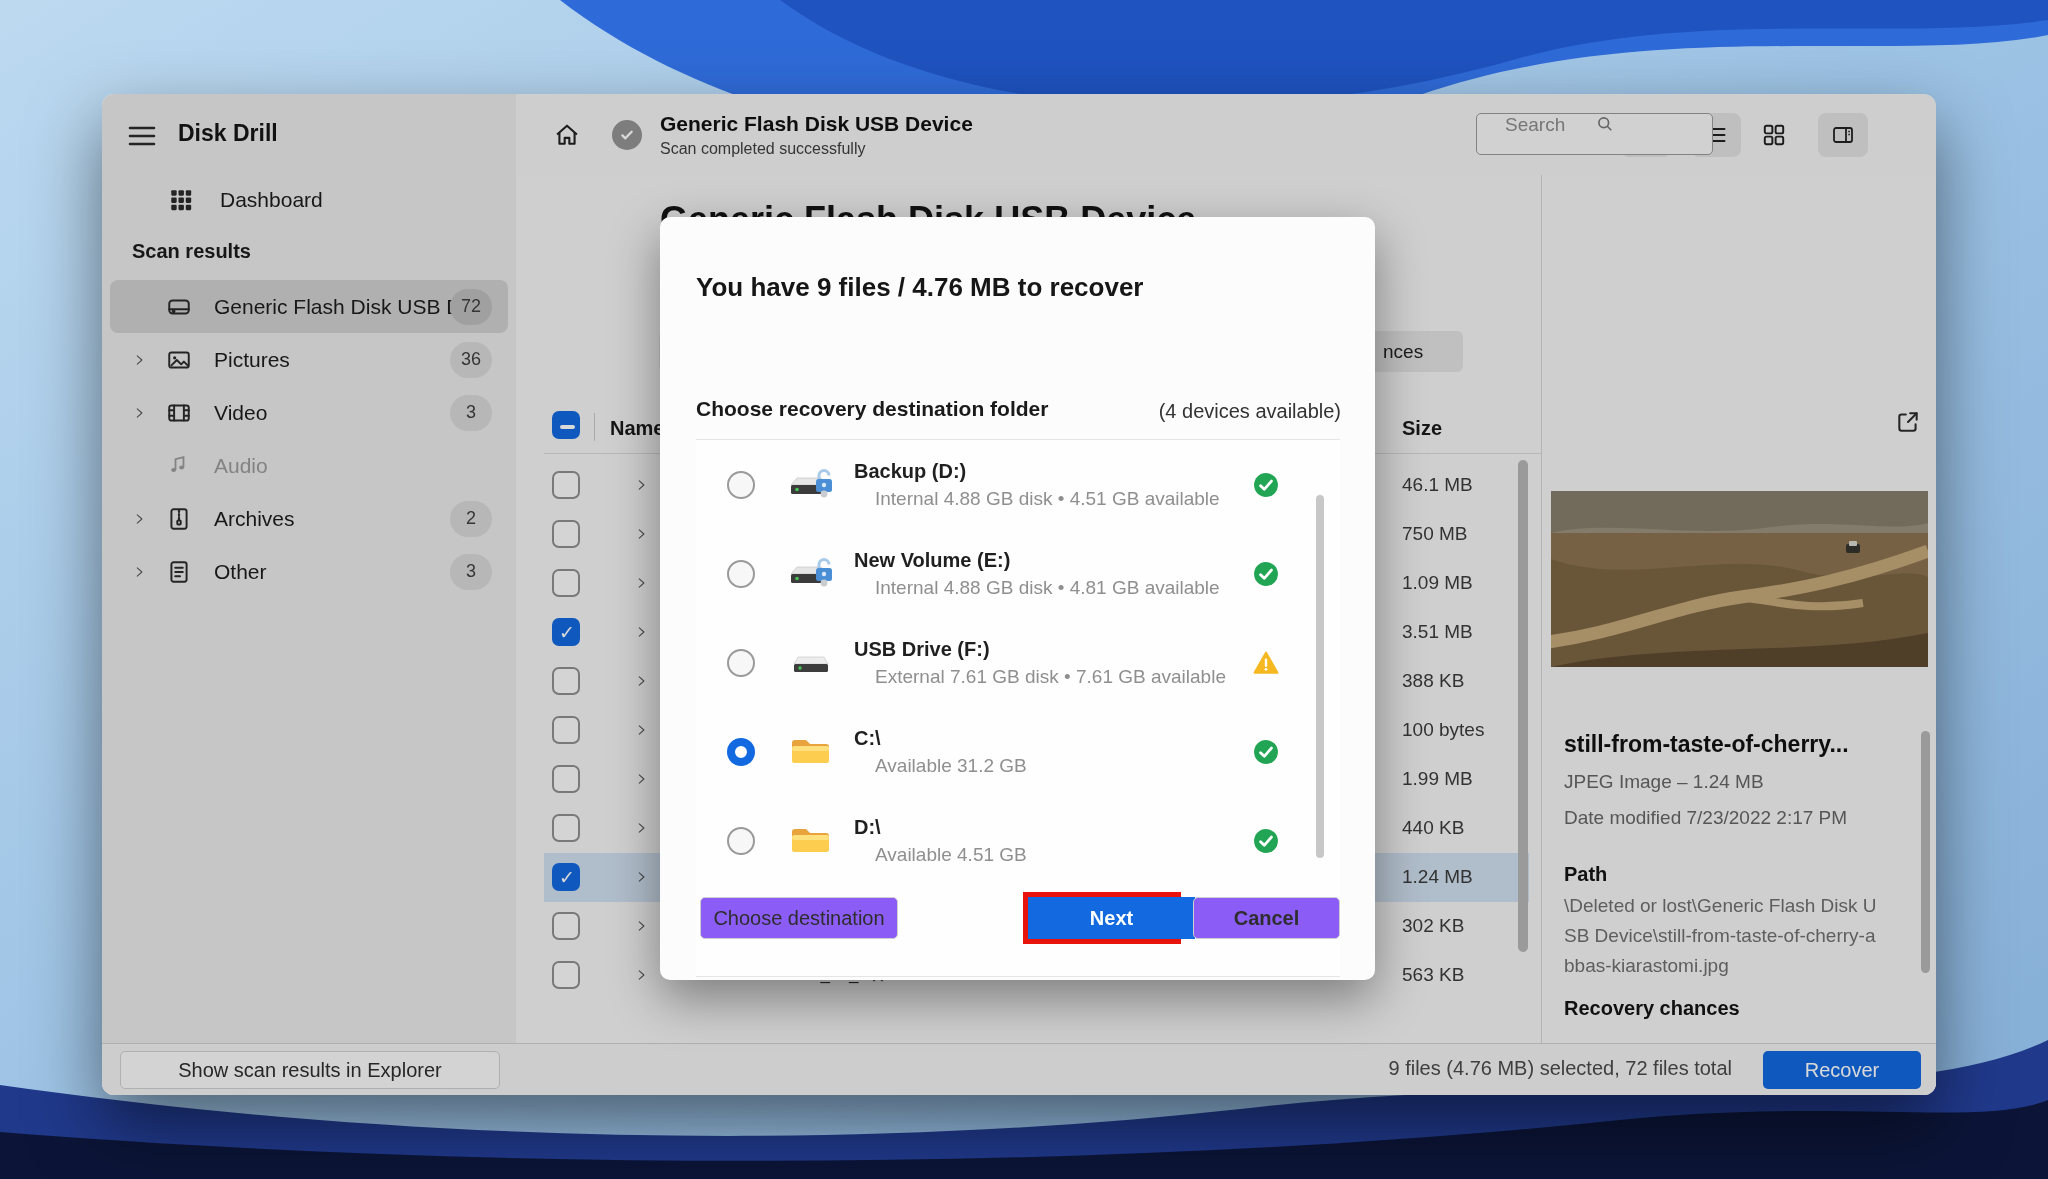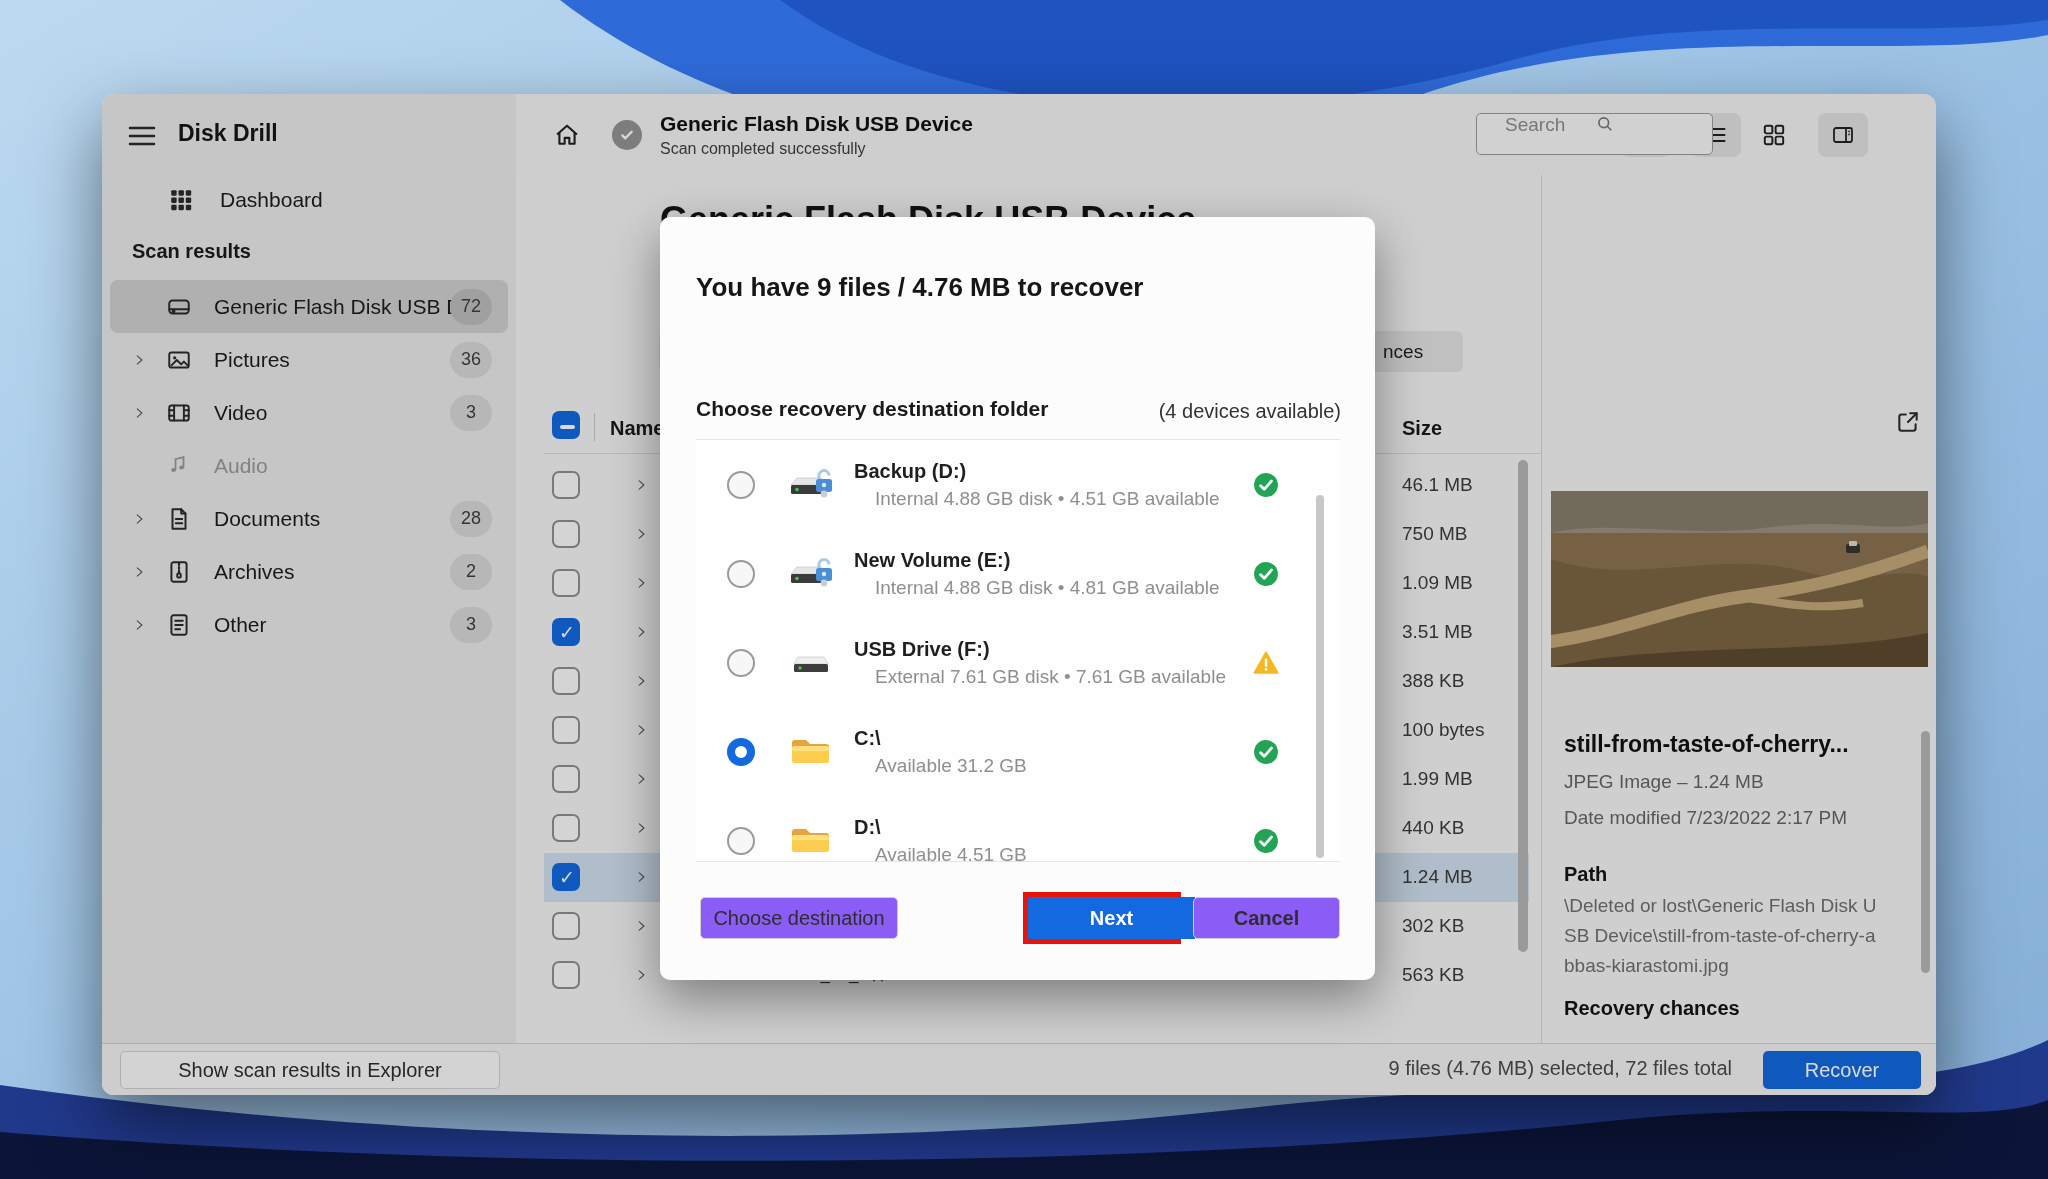--- a/index.html
+++ b/index.html
@@ -94,21 +94,21 @@
   .recover-btn { position:absolute; left:1661px; top:7px; width:158px; height:38px; background:#1269e0; border:none;
     border-radius:5px; color:#fff; font-size:20px; display:flex; align-items:center; justify-content:center; }
 
   
   .modal { position:absolute; left:558px; top:123px; width:715px; height:763px; background:#fcfcfc; border-radius:10px;
     box-shadow:0 18px 50px rgba(0,0,0,.4); z-index:50; }
   .m-title { position:absolute; left:36px; top:55px; font-size:26px; font-weight:700; color:#161616; }
   .m-desc { position:absolute; left:36px; top:98px; width:610px; font-size:20px; line-height:29px; color:#555; }
   .m-choose { position:absolute; left:36px; top:180px; font-size:21px; font-weight:700; color:#1a1a1a; }
   .m-avail { position:absolute; right:34px; top:183px; font-size:20px; color:#333; }
-  .dev-list { position:absolute; left:36px; top:222px; width:644px; height:423px; background:#fefefe;
+  .dev-list { position:absolute; left:36px; top:222px; width:644px; height:538px; background:#fefefe;
     border-top:1px solid #e5e5e5; border-bottom:1px solid #e5e5e5; overflow:hidden; }
   .dev-row { position:relative; height:89px; }
   .radio { position:absolute; left:31px; top:31px; width:28px; height:28px; border-radius:50%;
     border:2px solid #9a9a9a; background:#f7f7f7; }
   .radio.on { border:8px solid #1269e0; background:#fff; }
   .dicon { position:absolute; left:92px; top:24px; width:46px; height:40px; }
   .dname { position:absolute; left:158px; top:20px; font-size:20px; font-weight:700; color:#1f1f1f; }
   .ddetail { position:absolute; left:158px; top:48px; font-size:19px; color:#8f8f8f;margin-left:21px; }
   .dstatus { position:absolute; left:557px; top:32px; width:26px; height:26px; }
   .lscroll { position:absolute; left:620px; top:55px; width:8px; height:363px; background:#c7c7c7; border-radius:4px; }
@@ -223,36 +223,20 @@
 
   </div>
   <div class="side-item">
     <span class="chev">
               <svg width="14" height="18" viewBox="0 0 24 24" fill="none" stroke="currentColor" stroke-width="1.8" stroke-linecap="round" stroke-linejoin="round">
                 <path d="M9 5l8 7-8 7"></path>
               </svg>
             </span>
     <span class="sicon">
               <svg width="26" height="26" viewBox="0 0 24 24" fill="none" stroke="currentColor" stroke-width="1.8" stroke-linecap="round" stroke-linejoin="round">
-                <path d="M6 3h8l4 4v14H6z"></path>
-                <path d="M14 3v4h4"></path>
-                <path d="M9 12h6M9 16h6"></path>
-              </svg>
-            </span>
-    <span class="slabel">Documents</span>
-    <span class="badge">28</span>
-  </div>
-  <div class="side-item">
-    <span class="chev">
-              <svg width="14" height="18" viewBox="0 0 24 24" fill="none" stroke="currentColor" stroke-width="1.8" stroke-linecap="round" stroke-linejoin="round">
-                <path d="M9 5l8 7-8 7"></path>
-              </svg>
-            </span>
-    <span class="sicon">
-              <svg width="26" height="26" viewBox="0 0 24 24" fill="none" stroke="currentColor" stroke-width="1.8" stroke-linecap="round" stroke-linejoin="round">
                 <rect x="5" y="3" width="14" height="18" rx="2"></rect>
                 <path d="M12 4v1.6M12 7.4v1.6M12 10.8v1.6" stroke-width="2"></path>
                 <rect x="10.4" y="13.4" width="3.2" height="3.6" rx="0.8"></rect>
               </svg>
             </span>
     <span class="slabel">Archives</span>
     <span class="badge">2</span>
   </div>
   <div class="side-item">
     <span class="chev">

